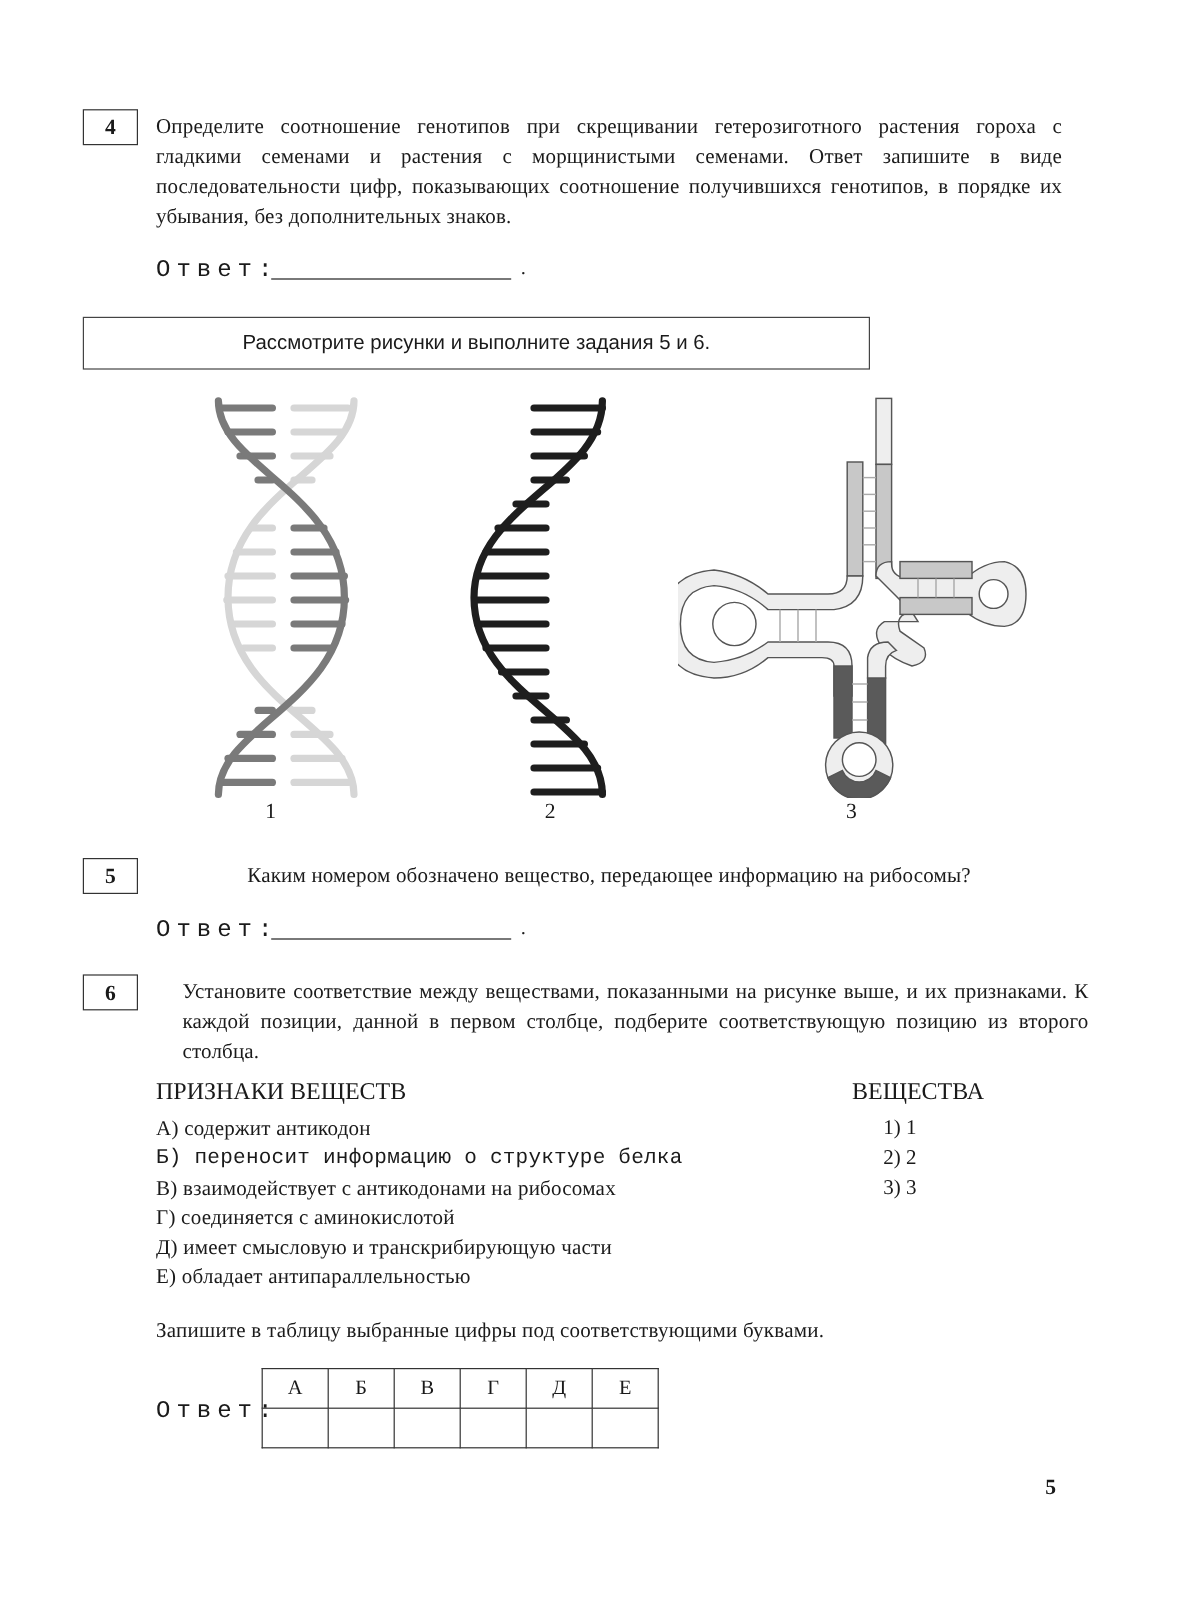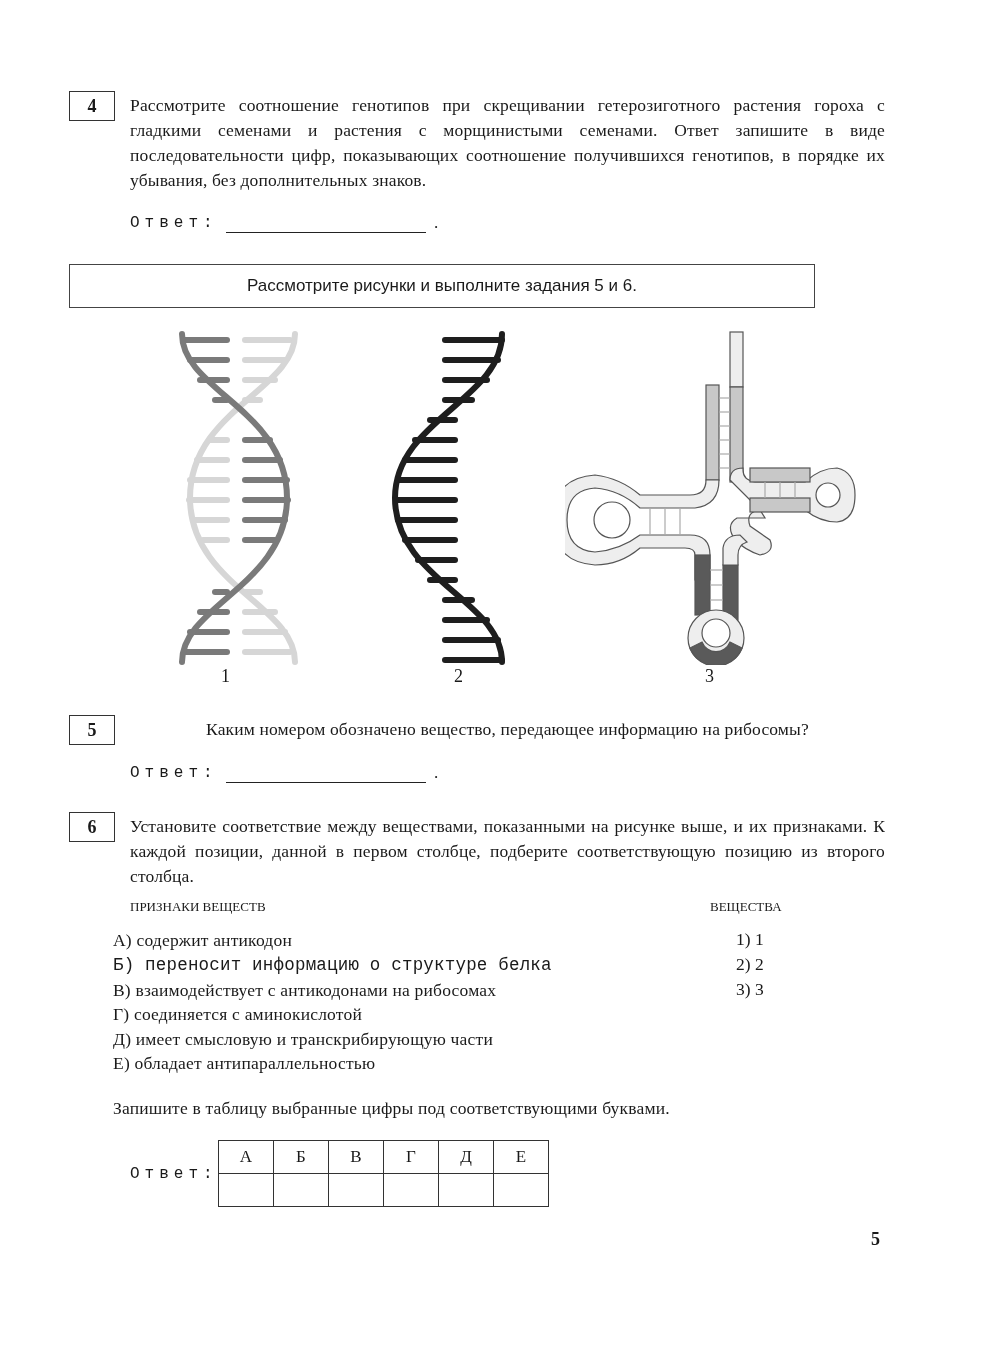--- a/index.html
+++ b/index.html
@@ -4,43 +4,43 @@
 <style>
   html, body { margin: 0; padding: 0; background: #ffffff; }
   body { width: 1000px; height: 1349px; position: relative; overflow: hidden;
          font-family: "DejaVu Serif", "Liberation Serif", serif; color: #1a1a1a; }
   .abs { position: absolute; }
   .task-num { position: absolute; width: 46px; height: 30px; border: 1.5px solid #333;
               box-sizing: border-box; text-align: center; font-weight: bold; font-size: 18px;
               line-height: 28px; font-family: "Liberation Serif", serif; }
   .qtext { position: absolute; left: 130px; width: 755px; font-size: 17.5px; line-height: 25px;
            font-family: "Liberation Serif", serif; text-align: justify; letter-spacing: 0.15px; }
-  .answer-label { position: absolute; left: 130px; font-size: 16px; letter-spacing: 5px;
+  .answer-label { position: absolute; left: 130px; font-size: 20px; letter-spacing: 5px;
                   font-family: "Liberation Mono", monospace; }
   .answer-line { position: absolute; left: 226px; width: 200px; border-bottom: 1.5px solid #222; height: 1px; }
   .answer-dot { position: absolute; left: 434px; font-size: 17px; font-family: "Liberation Serif", serif; }
-  .banner { position: absolute; left: 69px; top: 264px; width: 746px; height: 44px;
+  .banner { position: absolute; left: 69px; top: 264px; width: 656px; height: 44px;
             border: 1.5px solid #444; box-sizing: border-box; text-align: center;
             font-family: "Liberation Sans", sans-serif; font-size: 17px; line-height: 41px; }
   .fig-label { position: absolute; font-size: 18px; font-family: "Liberation Serif", serif; }
-  .col-head { position: absolute; font-size: 13px; font-family: "Liberation Serif", serif; }
-  .list-item { position: absolute; left: 113px; font-size: 17.5px; line-height: 24px;
+  .col-head { position: absolute; font-size: 20px; font-family: "Liberation Serif", serif; }
+  .list-item { position: absolute; left: 130px; font-size: 17.5px; line-height: 24px;
                font-family: "Liberation Serif", serif; letter-spacing: 0.2px; }
   .opt-item { position: absolute; left: 710px; font-size: 17.5px; font-family: "Liberation Serif", serif; margin-left: 26px; }
   table.ans { position: absolute; left: 218px; top: 1140px; border-collapse: collapse; }
   table.ans td { width: 54px; height: 32px; border: 1.5px solid #333; text-align: center;
                  font-size: 17px; font-family: "Liberation Serif", serif; padding: 0; }
   .page-num { position: absolute; left: 871px; top: 1229px; font-size: 18px; font-weight: bold;
               font-family: "Liberation Serif", serif; }
 </style>
 </head>
 <body>
 
 <div class="task-num" style="left:69px; top:91px;">4</div>
-<div class="qtext" style="top:93px;">Рассмотрите соотношение генотипов при скрещивании гетерозиготного растения гороха с гладкими семенами и растения с морщинистыми семенами. Ответ запишите в виде последовательности цифр, показывающих соотношение получившихся генотипов, в порядке их убывания, без дополнительных знаков.</div>
+<div class="qtext" style="top:93px;">Определите соотношение генотипов при скрещивании гетерозиготного растения гороха с гладкими семенами и растения с морщинистыми семенами. Ответ запишите в виде последовательности цифр, показывающих соотношение получившихся генотипов, в порядке их убывания, без дополнительных знаков.</div>
 <div class="answer-label" style="top:214px;">Ответ:</div>
 <div class="answer-line" style="top:231px;"></div>
 <div class="answer-dot" style="top:213px;">.</div>
 
 <div class="banner">Рассмотрите рисунки и выполните задания 5 и 6.</div>
 
 <svg class="abs" style="left:165px; top:330px;" width="150" height="335" viewBox="0 0 150 335">
   <g stroke-linecap="round" stroke-width="6">
 
     <g stroke="#7a7a7a">
@@ -153,21 +153,21 @@
 </svg>
 <div class="fig-label" style="left:705px; top:666px;">3</div>
 
 <div class="task-num" style="left:69px; top:715px;">5</div>
 <div class="qtext" style="top:717px; text-align:center;">Каким номером обозначено вещество, передающее информацию на рибосомы?</div>
 <div class="answer-label" style="top:764px;">Ответ:</div>
 <div class="answer-line" style="top:781px;"></div>
 <div class="answer-dot" style="top:763px;">.</div>
 
 <div class="task-num" style="left:69px; top:812px;">6</div>
-<div class="qtext" style="top:814px;">Установите соответствие между веществами, показанными на рисунке выше, и их признаками. К каждой позиции, данной в первом столбце, подберите соответствующую позицию из второго столбца.</div>
+<div class="qtext" style="top:814px;margin-left:22px;">Установите соответствие между веществами, показанными на рисунке выше, и их признаками. К каждой позиции, данной в первом столбце, подберите соответствующую позицию из второго столбца.</div>
 
 <div class="col-head" style="left:130px; top:899px;">ПРИЗНАКИ ВЕЩЕСТВ</div>
 <div class="col-head" style="left:710px; top:899px;">ВЕЩЕСТВА</div>
 
 <div class="list-item" style="top:928px;">А) содержит антикодон</div>
 <div class="list-item" style="top:953px;font-family:Liberation Mono, monospace;">Б) переносит информацию о структуре белка</div>
 <div class="list-item" style="top:978px;">В) взаимодействует с антикодонами на рибосомах</div>
 <div class="list-item" style="top:1002px;">Г) соединяется с аминокислотой</div>
 <div class="list-item" style="top:1027px;">Д) имеет смысловую и транскрибирующую части</div>
 <div class="list-item" style="top:1051px;">Е) обладает антипараллельностью</div>

